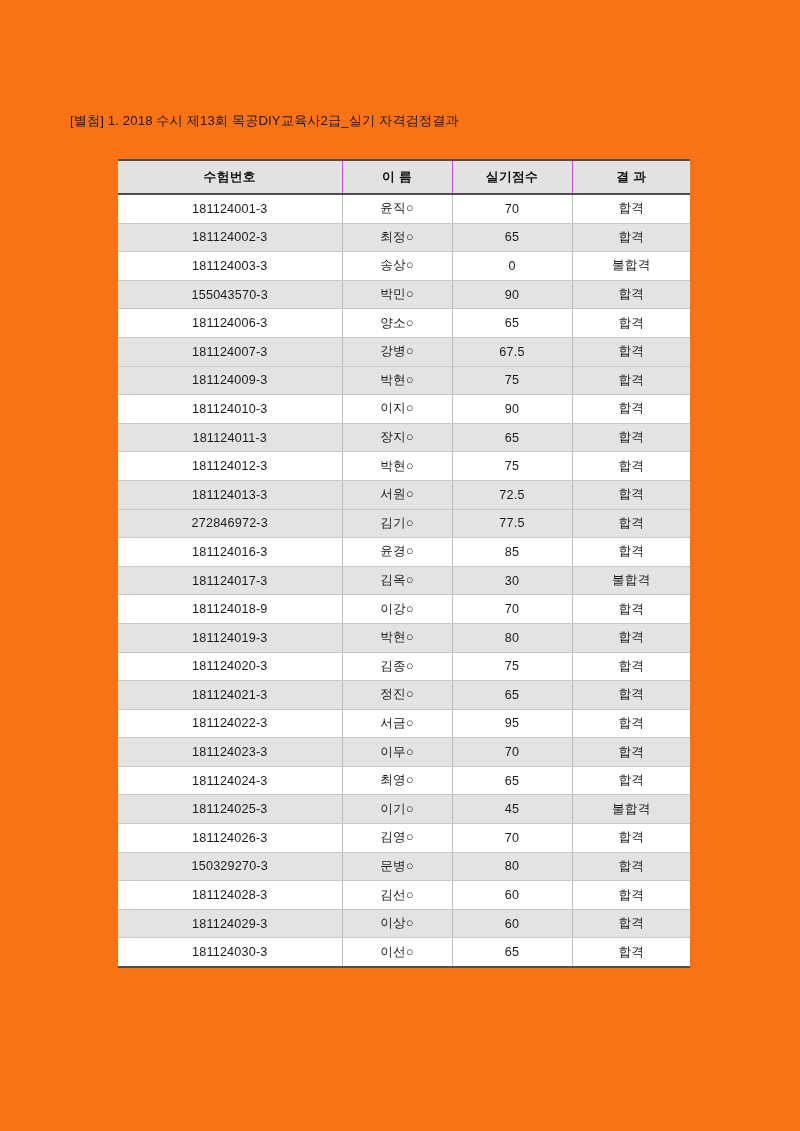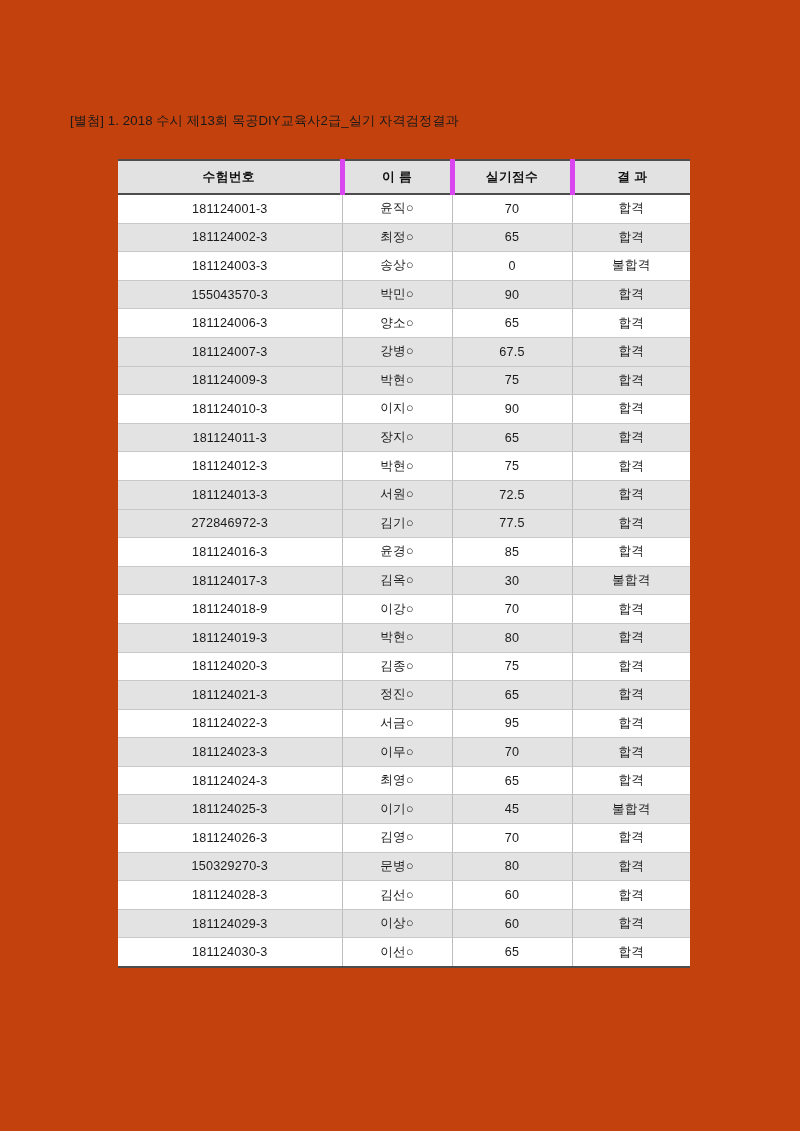--- a/index.html
+++ b/index.html
@@ -14,21 +14,21 @@
     font-family: "Liberation Sans", "DejaVu Sans", sans-serif;
     color: #1c1c1c;
     -webkit-font-smoothing: antialiased;
   }
 
   .page {
     position: absolute;
     left: 0; top: 0;
     width: 800px;
     height: 1131px;
-    background: #c2410c;
+    background: #f97316;
     overflow: hidden;
   }
 
   .doc-title {
     position: absolute;
     left: 70px;
     top: 112px;
     font-size: 13.2px;
     line-height: 18px;
     letter-spacing: 0.1px;
@@ -52,21 +52,21 @@
 
   table.results col.c-id    { width: 224px; }
   table.results col.c-name  { width: 110px; }
   table.results col.c-score { width: 120px; }
   table.results col.c-res   { width: 118px; }
 
   table.results thead th {
     background: #e2e2e2;
     border-top: 2.5px solid #4d4d4d;
     border-bottom: 2.5px solid #4d4d4d;
-    border-left: 5px solid #d946ef;
+    border-left: 1px solid #d946ef;
     height: 32px;
     font-weight: bold;
     font-size: 12.8px;
     text-align: center;
     vertical-align: middle;
     letter-spacing: 0.3px;
     color: #111111;
     padding: 0;
   }
   table.results thead th:first-child { border-left: none; }

